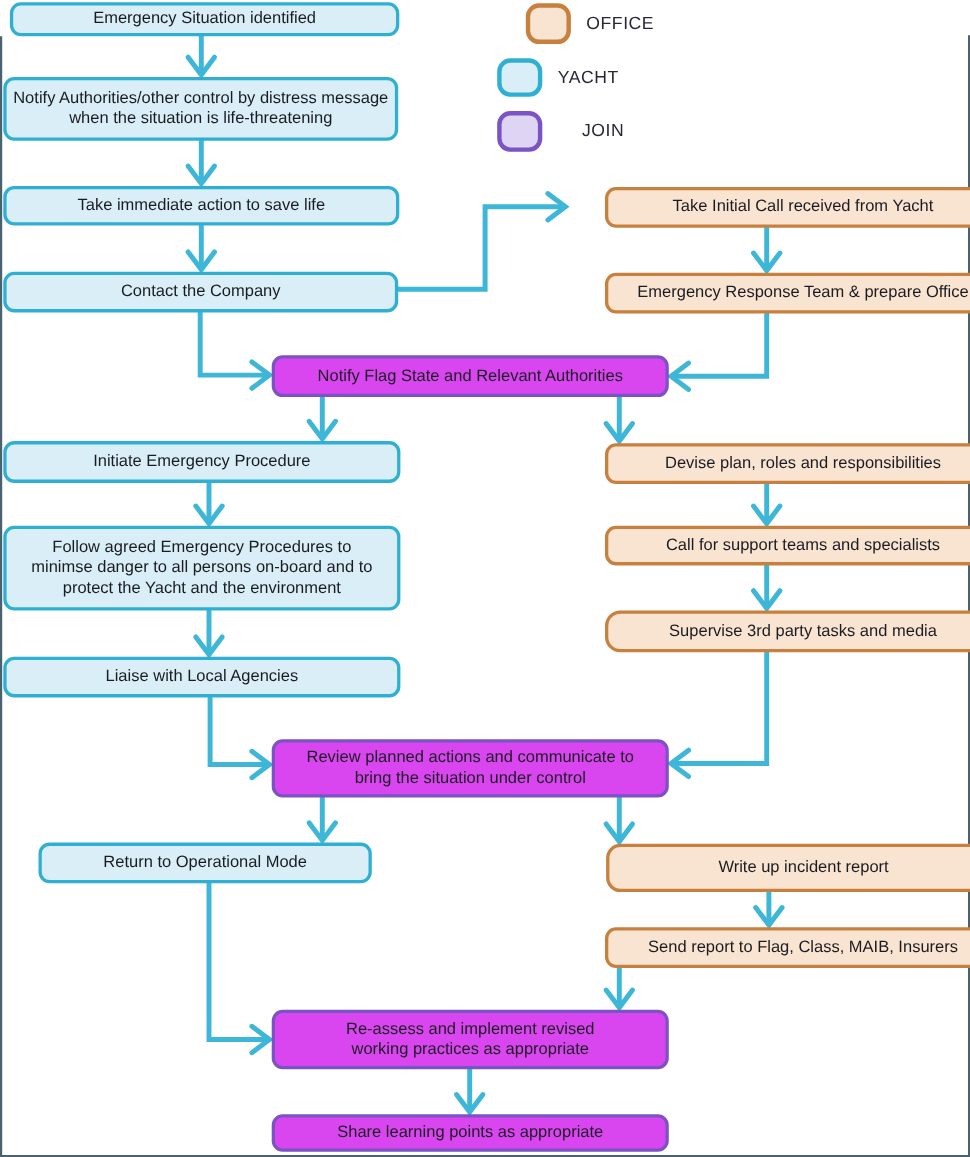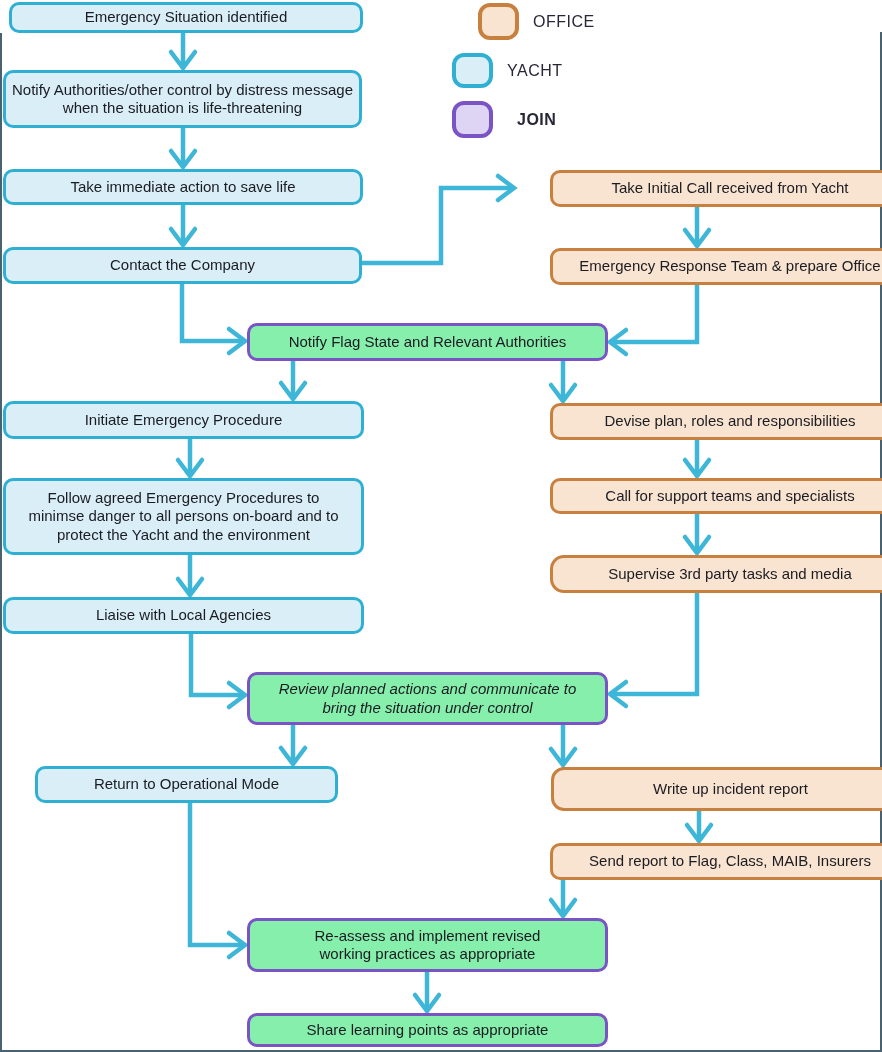--- a/index.html
+++ b/index.html
@@ -19,21 +19,21 @@
     border-radius:10px;
     border:3px solid;
     font-size:15px;
     line-height:1.22;
     color:#1b1b22;
     padding:2px 6px;
   }
   .node span{display:inline-block;}
   .node.yacht{background:#d9eef6;border-color:#2fb0d3;}
   .node.office{background:#f8e4d0;border-color:#c8803e;margin-left:32px;}
-  .node.join{background:#86efac;border-color:#7a53c5;}
+  .node.join{background:#d946ef;border-color:#7a53c5;}
   .legend-row{position:absolute;display:flex;align-items:center;}
   .swatch{
     box-sizing:border-box;
     width:41px;height:37px;
     border-radius:12px;border:4px solid;
   }
   .swatch.office{background:#f8e4d0;border-color:#c8803e;}
   .swatch.yacht{background:#d9eef6;border-color:#2fb0d3;}
   .swatch.join{background:#ded4f3;border-color:#7a53c5;}
   .legend-label{
@@ -162,35 +162,35 @@
     <span>Write up incident report</span>
   </div>
   <div class="node office" style="left:518px;top:843px;width:360px;height:37px;">
     <span>Send report to Flag, Class, MAIB, Insurers</span>
   </div>
 
   <div class="node join" style="left:247px;top:323px;width:361px;height:38px;">
     <span>Notify Flag State and Relevant Authorities</span>
   </div>
   <div class="node join" style="left:247px;top:672px;width:361px;height:53px;">
-    <span style="max-width:300px;font-style:italic;">Review planned actions and communicate to bring the situation under control</span>
+    <span style="max-width:300px;">Review planned actions and communicate to bring the situation under control</span>
   </div>
   <div class="node join" style="left:247px;top:918px;width:361px;height:54px;">
     <span style="max-width:260px;">Re-assess and implement revised working practices as appropriate</span>
   </div>
   <div class="node join" style="left:247px;top:1013px;width:361px;height:34px;">
     <span>Share learning points as appropriate</span>
   </div>
 
   <div class="legend-row" style="left:450px;top:3px;padding-left:28px;">
     <div class="swatch office"></div>
     <span class="legend-label">OFFICE</span>
   </div>
   <div class="legend-row" style="left:452px;top:53px;">
     <div class="swatch yacht" style="height:35px;"></div>
     <span class="legend-label">YACHT</span>
   </div>
   <div class="legend-row" style="left:452px;top:101px;">
     <div class="swatch join"></div>
-    <span class="legend-label" style="margin-left:24px;font-weight:bold;">JOIN</span>
+    <span class="legend-label" style="margin-left:36px;">JOIN</span>
   </div>
 
 </div>
 
 </body></html>

